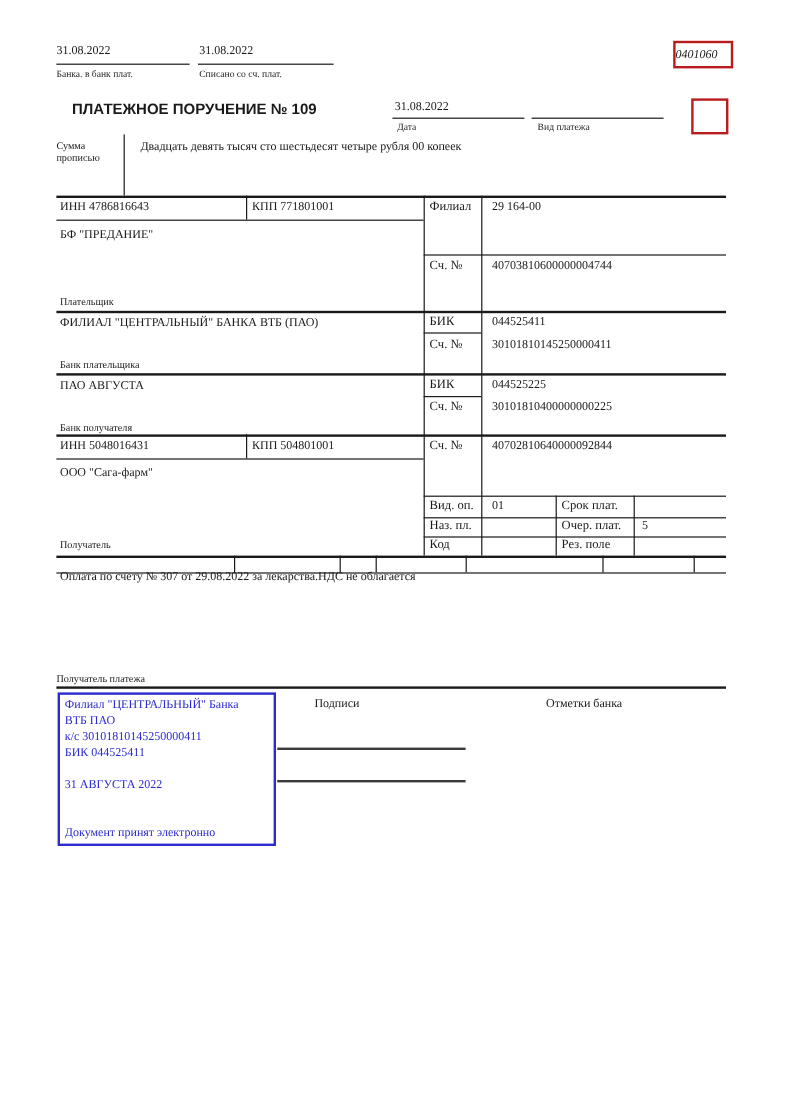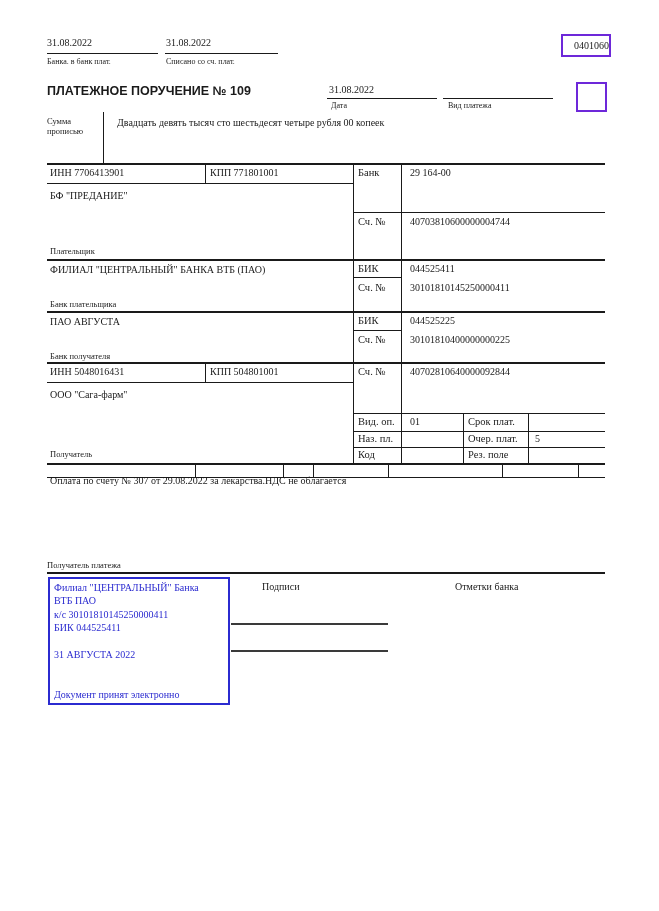--- a/index.html
+++ b/index.html
@@ -7,42 +7,42 @@
        font-family:"Liberation Serif","DejaVu Serif",serif;color:#1a1a1a;}
   .abs{position:absolute;white-space:nowrap;}
   .t{font-size:10px;line-height:13px;}
   .sm{font-size:10.5px;line-height:12px;}
   .lbl{font-size:8px;line-height:9px;}
   .lbl2{font-size:8.5px;line-height:10px;}
   .hl{position:absolute;height:1px;background:#1a1a1a;}
   .hl.thick{height:2px;}
   .vl{position:absolute;width:1px;background:#1a1a1a;}
   .title{font-family:"Liberation Sans","DejaVu Sans",sans-serif;font-weight:bold;font-size:12.5px;}
-  .codebox{position:absolute;border:2px solid #6d28d9;display:flex;align-items:center;justify-content:flex-end;}
+  .codebox{position:absolute;border:2px solid #b91c1c;display:flex;align-items:center;justify-content:flex-start;font-style:italic;}
   .stamp{position:absolute;left:48px;top:577px;width:182px;height:128px;border:2px solid #2b2bd0;
          box-sizing:border-box;color:#2b2bd0;font-size:10px;padding:2px 4px;}
   .stamp-line{min-height:13.4px;line-height:13.4px;white-space:nowrap;overflow:hidden;}
   .sig{position:absolute;height:2px;background:#3a3a3a;}
 </style>
 </head>
 <body>
 
 <div class="abs t" style="left:47px;top:36px">31.08.2022</div>
 <div class="hl" style="left:47px;top:53px;width:111px"></div>
 <div class="abs lbl" style="left:47px;top:57px">Банка. в банк плат.</div>
 
 <div class="abs t" style="left:166px;top:36px">31.08.2022</div>
 <div class="hl" style="left:165px;top:53px;width:113px"></div>
 <div class="abs lbl" style="left:166px;top:57px">Списано со сч. плат.</div>
 
 <div class="codebox t" style="left:561px;top:34px;width:46px;height:19px">
   <span>0401060</span>
 </div>
 
-<div class="abs title" style="left:47px;top:84px">ПЛАТЕЖНОЕ ПОРУЧЕНИЕ № 109</div>
+<div class="abs title" style="left:60px;top:84px">ПЛАТЕЖНОЕ ПОРУЧЕНИЕ № 109</div>
 <div class="abs t" style="left:329px;top:83px">31.08.2022</div>
 <div class="hl" style="left:327px;top:98px;width:110px"></div>
 <div class="abs lbl" style="left:331px;top:101px">Дата</div>
 <div class="hl" style="left:443px;top:98px;width:110px"></div>
 <div class="abs lbl" style="left:448px;top:101px">Вид платежа</div>
 <div class="codebox" style="left:576px;top:82px;width:27px;height:26px"></div>
 
 <div class="abs lbl2" style="left:47px;top:116px;width:52px;white-space:normal">Сумма прописью</div>
 <div class="vl" style="left:103px;top:112px;height:51px"></div>
 <div class="abs t" style="left:117px;top:116px">Двадцать девять тысяч сто шестьдесят четыре рубля 00 копеек</div>
@@ -68,23 +68,23 @@
 <div class="hl thick" style="left:47px;top:463px;width:558px"></div>
 
 <div class="hl" style="left:47px;top:477px;width:558px"></div>
 <div class="vl" style="left:195px;top:463px;height:14px"></div>
 <div class="vl" style="left:283px;top:463px;height:14px"></div>
 <div class="vl" style="left:313px;top:463px;height:14px"></div>
 <div class="vl" style="left:388px;top:463px;height:14px"></div>
 <div class="vl" style="left:502px;top:463px;height:14px"></div>
 <div class="vl" style="left:578px;top:463px;height:14px"></div>
 
-<div class="abs t" style="left:50px;top:166px">ИНН 7706413901</div>
+<div class="abs t" style="left:50px;top:166px">ИНН 4786816643</div>
 <div class="abs t" style="left:210px;top:166px">КПП 771801001</div>
-<div class="abs sm" style="left:358px;top:167px">Банк</div>
+<div class="abs sm" style="left:358px;top:167px">Филиал</div>
 <div class="abs t" style="left:410px;top:166px">29 164-00</div>
 <div class="abs t" style="left:50px;top:189px">БФ "ПРЕДАНИЕ"</div>
 <div class="abs sm" style="left:358px;top:216px">Сч. №</div>
 <div class="abs t" style="left:410px;top:215px">40703810600000004744</div>
 <div class="abs lbl2" style="left:50px;top:246px">Плательщик</div>
 
 <div class="abs t" style="left:50px;top:263px">ФИЛИАЛ "ЦЕНТРАЛЬНЫЙ" БАНКА ВТБ (ПАО)</div>
 <div class="abs sm" style="left:358px;top:263px">БИК</div>
 <div class="abs t" style="left:410px;top:262px">044525411</div>
 <div class="abs sm" style="left:358px;top:282px">Сч. №</div>

